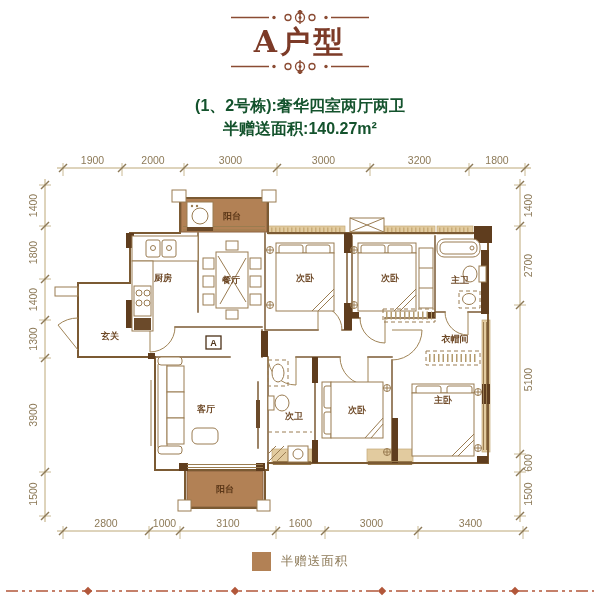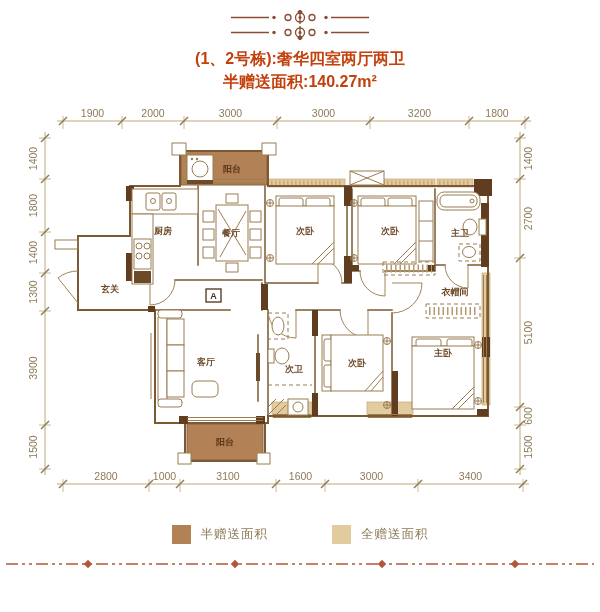--- a/index.html
+++ b/index.html
@@ -2,39 +2,39 @@
 <html><head>
 <meta charset="utf-8">
 <style>
   html,body{margin:0;padding:0}
   body{width:600px;height:612px;background:#fff;position:relative;overflow:hidden;
        font-family:"Liberation Sans",sans-serif}
   .header{text-align:center;padding-top:10px}
   .orn{display:block;margin:0 auto}
   .title{font-family:"DejaVu Serif",serif;font-weight:bold;font-size:30px;color:#7c3a27;
          letter-spacing:3px;margin:1px 0;line-height:1.05}
-  .subs{margin-top:7px;color:#c2410c;font-weight:bold;font-size:16px;line-height:1.45}
+  .subs{margin-top:20px;color:#14532d;font-weight:bold;font-size:16px;line-height:1.45}
   .plan{display:block}
   .wall{stroke:#7b5a33;stroke-width:2;fill:none;stroke-linecap:square}
   .iwall{stroke:#7b5a33;stroke-width:1.5;fill:none;stroke-linecap:square}
   .dark rect{fill:#5f3d1e}
   .furn{stroke:#9a7c52;stroke-width:1;fill:#fff}
   .furnl{stroke:#9a7c52;stroke-width:1;fill:none}
   .dash{stroke:#9a7c52;stroke-width:1;fill:none;stroke-dasharray:4 3}
   .arc{stroke:#a08457;stroke-width:1;fill:none}
   .win{stroke:#9a7c4f;stroke-width:1}
   .half{fill:#b28155;stroke:#8a6340;stroke-width:1}
   .full{fill:#e2cb9f;stroke:#c3a878;stroke-width:.7}
   .hang{stroke:#b49b6e;stroke-width:8;stroke-dasharray:1.5 3}
   .sill{stroke:#c8ab77;stroke-width:5;stroke-dasharray:1.5 2.5}
   .rlabel{font-size:9px;fill:#6f4a28;text-anchor:middle;font-weight:bold}
   .blabel{font-size:9px;fill:#5c3819;text-anchor:middle;font-weight:bold}
   .alabel{font-size:9px;fill:#4c3118;text-anchor:middle;font-weight:bold}
   .amark{fill:#fff;stroke:#4c3118;stroke-width:1.3}
-  .legend{display:flex;justify-content:center;align-items:center;gap:64px;margin-top:20px}
+  .legend{display:flex;justify-content:center;align-items:center;gap:64px;margin-top:0}
   .legend-item{display:flex;align-items:center;gap:10px;color:#8d7a58;font-size:12.5px;letter-spacing:1px}
   .swatch{width:19px;height:19px;display:inline-block}
   .footer{margin-top:12px}
 </style>
 </head>
 <body>
 
 <div class="header">
   <svg class="orn" width="150" height="15" viewBox="0 0 150 15">
     <g stroke="#8a4b33" stroke-width="1.3" fill="none">
@@ -45,20 +45,21 @@
         <circle cx="87" cy="7.5" r="3"></circle>
       <line x1="75" y1="1" x2="75" y2="14"></line>
     </g>
     <g fill="#8a4b33">
       <circle cx="49" cy="7.5" r="1.7"></circle>
         <circle cx="101" cy="7.5" r="1.7"></circle>
         <circle cx="75" cy="7.5" r="1.5"></circle>
       <rect x="73" y="0" width="4" height="4" transform="rotate(45 75 2)"></rect>
     </g>
   </svg>
+  <h1 class="title">A户型</h1>
   <svg class="orn" width="150" height="15" viewBox="0 0 150 15">
     <g stroke="#8a4b33" stroke-width="1.3" fill="none">
       <line x1="6" y1="7.5" x2="44" y2="7.5"></line>
         <line x1="106" y1="7.5" x2="144" y2="7.5"></line>
       <circle cx="63" cy="7.5" r="3"></circle>
         <circle cx="75" cy="7.5" r="4.5"></circle>
         <circle cx="87" cy="7.5" r="3"></circle>
       <line x1="75" y1="1" x2="75" y2="14"></line>
     </g>
     <g fill="#8a4b33">
@@ -384,24 +385,20 @@
       <text x="532" y="463" text-anchor="middle" fill="#8d7a58" style="font:10.5px &quot;Liberation Sans&quot;,sans-serif" transform="rotate(-90 532 463)">600</text>
       <text x="532" y="494" text-anchor="middle" fill="#8d7a58" style="font:10.5px &quot;Liberation Sans&quot;,sans-serif" transform="rotate(-90 532 494)">1500</text>
     </g>
 </svg>
 
 <div class="legend">
   <div class="legend-item">
     <span class="swatch" style="background-color: rgb(178, 129, 85);"></span>
     <span>半赠送面积</span>
   </div>
-  <div class="legend-item">
-    <span class="swatch" style="background-color: rgb(226, 203, 159);"></span>
-    <span>全赠送面积</span>
-  </div>
 </div>
 
 <div class="footer">
   <svg width="600" height="16" viewBox="0 0 600 16">
     <line x1="6" y1="8" x2="594" y2="8" stroke="#b2573a" stroke-width="1.5" stroke-dasharray="12 4 3 4 3 4"></line>
     <g fill="#b2573a">
       <rect x="85" y="5" width="6" height="6" transform="rotate(45 88 8)"></rect>
       <rect x="232" y="5" width="6" height="6" transform="rotate(45 235 8)"></rect>
       <rect x="379" y="5" width="6" height="6" transform="rotate(45 382 8)"></rect>
       <rect x="512" y="5" width="6" height="6" transform="rotate(45 515 8)"></rect>

